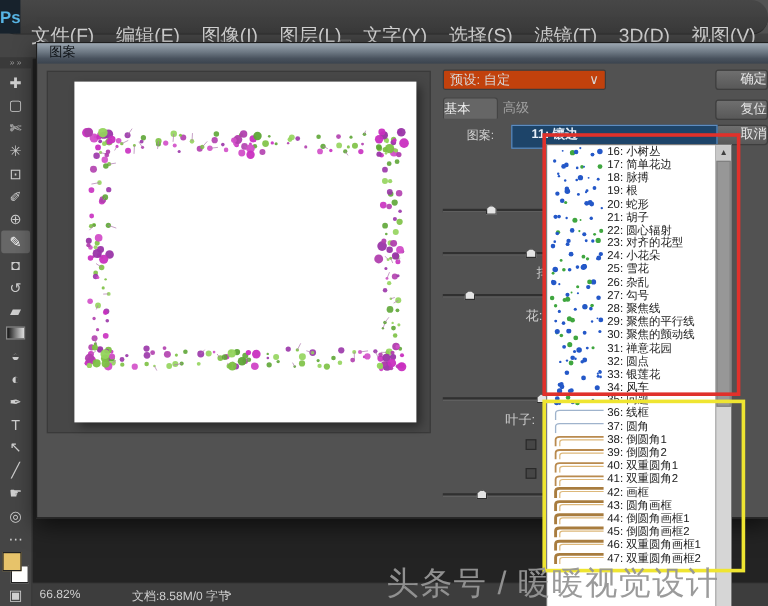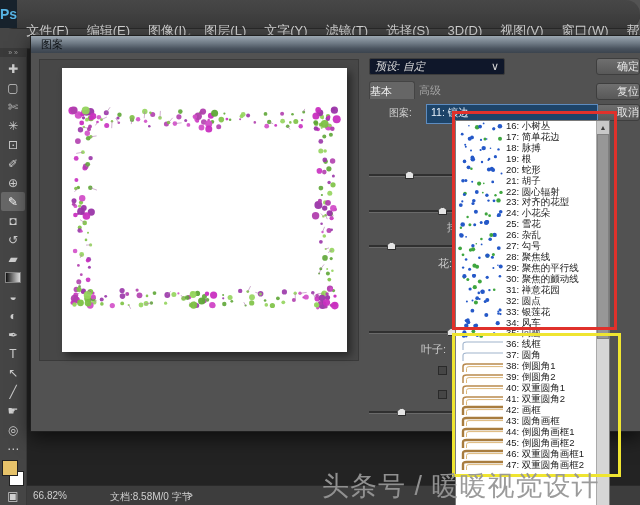--- a/index.html
+++ b/index.html
@@ -6,21 +6,21 @@
   #stage{position:relative;width:640px;height:505px;overflow:hidden;
     font-family:"Liberation Sans","DejaVu Sans",sans-serif;background:#535353;
     -webkit-font-smoothing:antialiased;}
   .abs{position:absolute;}
   
   .menubar{left:0;top:0;width:640px;height:28px;background:linear-gradient(#474747,#3a3a3a);
     border-bottom:1px solid #2a2a2a;display:flex;align-items:stretch;z-index:6;border-radius:14px;}
   .pslogo{width:36px;display:flex;align-items:center;justify-content:center;
     background:#17222c;color:#57b4e4;font-weight:bold;font-size:14px;}
   .menus{display:flex;align-items:center;}
-  .menu-item{color:#d4d4d4;font-size:13px;padding:12px 9px;line-height:28px;white-space:nowrap;margin-top:33px;}
+  .menu-item{color:#d4d4d4;font-size:16px;padding:12px 9px;line-height:28px;white-space:nowrap;margin-top:33px;}
   
   .optionsbar{left:0;top:28px;width:640px;height:20px;background:#454545;
     border-bottom:1px solid #303030;z-index:5;color:#b8b8b8;font-size:12px;}
   .ob-icon{position:absolute;top:2px;}
   
   .toolbar{left:0;top:48px;width:26px;height:457px;background:#454545;
     border-right:1px solid #383838;z-index:7;display:flex;flex-direction:column;align-items:center;}
   .tb-collapse{width:100%;height:9px;background:#3a3a3a;color:#9a9a9a;font-size:7px;
     text-align:center;line-height:9px;margin-bottom:2px;}
   .tool{width:24px;height:19px;display:flex;align-items:center;justify-content:center;
@@ -39,32 +39,32 @@
   
   .dialog{left:30px;top:35px;width:610px;height:395px;background:#525252;
     border:1px solid #1f1f1f;box-shadow:0 6px 18px rgba(0,0,0,.6);z-index:10;}
   .titlebar{left:0;top:0;width:100%;height:17px;
     background:linear-gradient(180deg,rgba(160,172,183,.95),rgba(110,122,134,.92) 45%,rgba(72,82,94,.94) 75%,rgba(58,67,78,.96));
     color:#101418;font-size:11px;line-height:17px;padding-left:10px;box-sizing:border-box;}
   .preview{left:8px;top:23px;width:318px;height:300px;background:#474747;border:1px solid #3a3a3a;}
   .canvas{left:22px;top:8px;width:285px;height:284px;background:#ffffff;
     box-shadow:4px 4px 8px rgba(0,0,0,.45);}
   .canvas svg{position:absolute;left:0;top:0;}
-  .preset{left:338px;top:22px;width:136px;height:17px;background:#0f172a;border:1px solid #3c3c3c;
+  .preset{left:338px;top:22px;width:136px;height:17px;background:#c2410c;border:1px solid #3c3c3c;
     border-radius:2px;color:#d8d8d8;font-size:11px;display:flex;align-items:center;
-    justify-content:space-between;padding:0 5px;box-sizing:border-box;font-style:italic;}
+    justify-content:space-between;padding:0 5px;box-sizing:border-box;}
   .btn{width:44px;height:17px;background:linear-gradient(#6f6f6f,#585858);border:1px solid #3e3e3e;
     border-radius:3px;color:#e6e6e6;font-size:11px;line-height:15px;text-align:right;
     box-sizing:border-box;padding:0;font-family:inherit;}
   .tab{top:45px;width:46px;height:18px;font-size:11px;text-align:left;line-height:18px;}
   .tab.active{background:#666666;border-radius:3px 3px 0 0;color:#f0f0f0;border:1px solid #444;border-bottom:none;box-sizing:border-box;}
   .tab.inactive{color:#a2a2a2;}
   .pat-label{color:#d0d0d0;font-size:10px;}
   .pat-value{left:395px;top:68px;width:172px;height:20px;background:#1d4469;border:1px solid #5d8cc0;
-    color:#e8f1fa;font-size:10.5px;line-height:15px;padding-left:4px;box-sizing:border-box;}
+    color:#e8f1fa;font-size:10.5px;line-height:15px;padding-left:16px;box-sizing:border-box;font-weight:bold;}
   .s-track{height:2px;background:#303030;border-bottom:1px solid #6a6a6a;}
   .s-thumb{width:9px;height:8px;background:#e4e4e4;border:1px solid #2d2d2d;box-sizing:border-box;
     clip-path:polygon(50% 0,100% 45%,100% 100%,0 100%,0 45%);}
   .side-label{color:#cccccc;font-size:11px;white-space:nowrap;}
   .chk{width:7px;height:7px;background:#464646;border:1px solid #2a2a2a;}
   
   .droplist{left:455px;top:120px;width:155px;height:422px;background:#ffffff;
     border:1px solid #7a7a7a;box-sizing:border-box;z-index:40;}
   .rows{position:absolute;left:0;top:0;width:142px;height:100%;overflow:hidden;}
   .lrow{display:flex;align-items:center;height:10.93px;}
@@ -85,22 +85,22 @@
 <div id="stage">
 
   <div class="abs menubar">
     <div class="pslogo">Ps</div>
     <div class="menus" id="menus">
         <span class="menu-item">文件(F)</span>
         <span class="menu-item">编辑(E)</span>
         <span class="menu-item">图像(I)</span>
         <span class="menu-item">图层(L)</span>
         <span class="menu-item">文字(Y)</span>
+        <span class="menu-item">选择(S)</span>
         <span class="menu-item">滤镜(T)</span>
-        <span class="menu-item">选择(S)</span>
         <span class="menu-item">3D(D)</span>
         <span class="menu-item">视图(V)</span>
         <span class="menu-item">窗口(W)</span>
         <span class="menu-item">帮助(H)</span>
       </div>
   </div>
 
   <div class="abs optionsbar" id="optionsbar">
       <span class="ob-icon" style="left: 34px; opacity: 0.55;">✎</span>
       <span class="ob-icon" style="left: 182px; opacity: 0.55;">✕</span>

